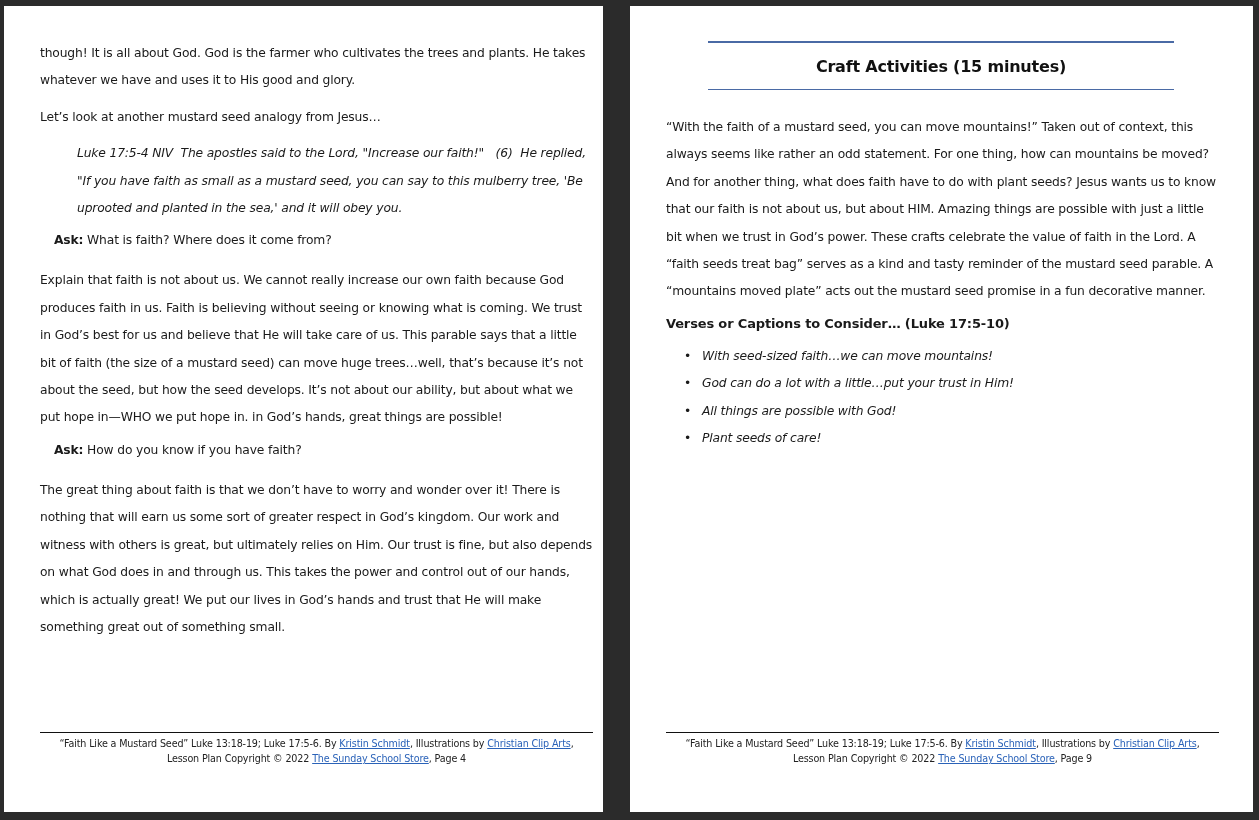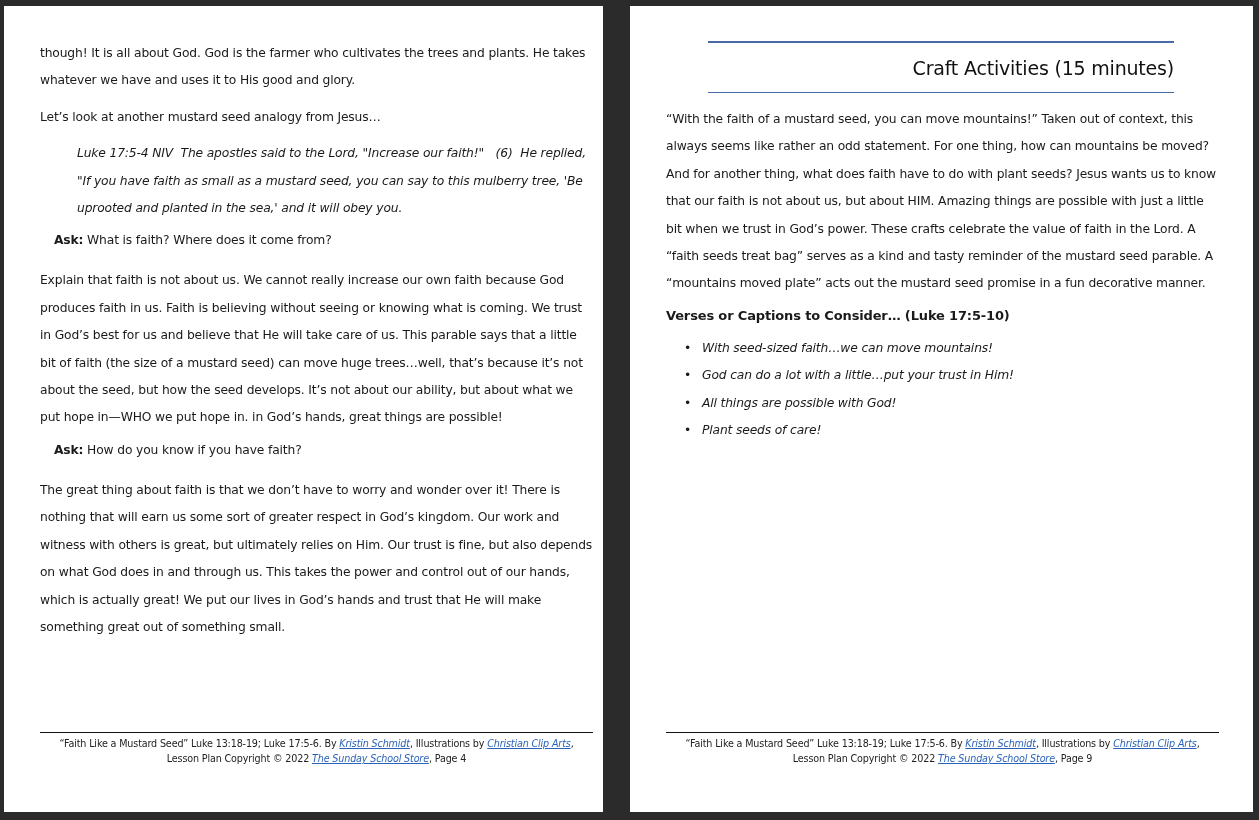--- a/index.html
+++ b/index.html
@@ -26,21 +26,21 @@
     #page-right { left: 630px; width: 623px; }
 
     .content {
       position: absolute;
       left: 36px;
       width: 556px;
       font-size: 12.3px;
       letter-spacing: -0.15px;
     }
     #page-left .content { top: 34px; }
-    #page-right .content { top: 100px; }
+    #page-right .content { top: 108px; }
 
     p {
       margin: 0 0 9px 0;
       line-height: 27.4px;
     }
     p.single { line-height: 18px; margin: 0 0 18px 14px; }
     .label { font-weight: bold; }
     .quote {
       font-style: italic;
       padding-left: 37px;
@@ -50,23 +50,23 @@
 
     .heading-block {
       position: absolute;
       top: 35px;
       left: 78px;
       width: 466px;
     }
     .rule-top { height: 2px; background: #4a6aa5; }
     .rule-bottom { height: 1px; background: #4a6aa5; margin-top: 0; }
     .heading {
-      text-align: right;
-      font-weight: normal;
-      font-size: 19px;
+      text-align: center;
+      font-weight: bold;
+      font-size: 16px;
       letter-spacing: -0.2px;
       padding: 14px 0 13px 0;
       color: #111;
     }
 
     .subhead {
       font-weight: bold;
       font-size: 13px;
       margin: 4px 0 10px 0;
       line-height: 18px;
@@ -98,21 +98,20 @@
       padding-top: 3px;
       text-align: center;
       font-size: 9.6px;
       line-height: 15px;
       color: #222;
       letter-spacing: -0.15px;
     }
     .footer a {
       color: #2a62b8;
       text-decoration: underline;
-      font-style: italic;
     }
   </style>
 </head>
 <body>
 
 <div class="page" id="page-left">
   <div class="content">
     <p>though! It is all about God. God is the farmer who cultivates the trees and plants. He takes whatever we have and uses it to His good and glory.</p>
     <p>Let’s look at another mustard seed analogy from Jesus…</p>
     <p class="quote"><span>Luke 17:5-4 NIV</span>&nbsp;&nbsp;<span>The apostles said to the Lord, "Increase our faith!"</span>&nbsp;&nbsp;<span class="num">(6)</span>&nbsp;<span>He replied, "If you have faith as small as a mustard seed, you can say to this mulberry tree, 'Be uprooted and planted in the sea,' and it will obey you.</span></p>

